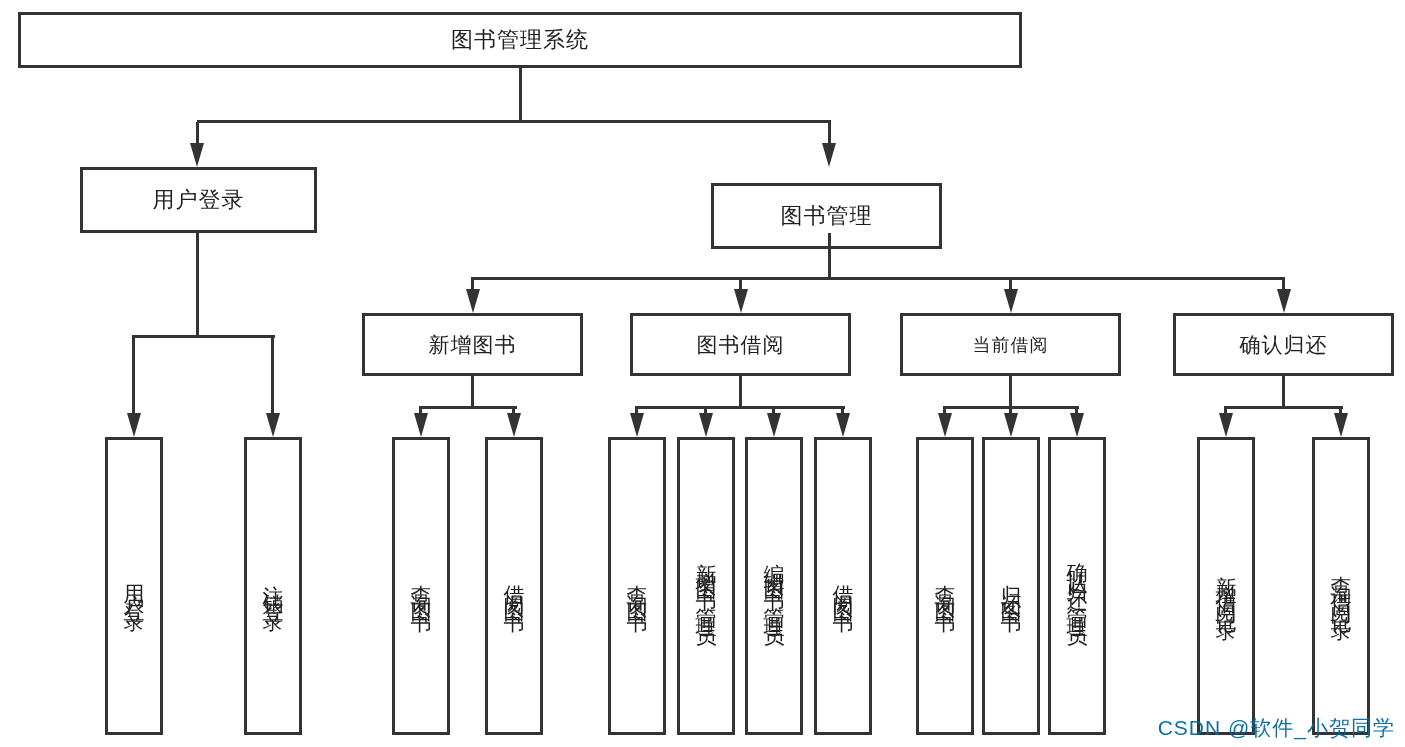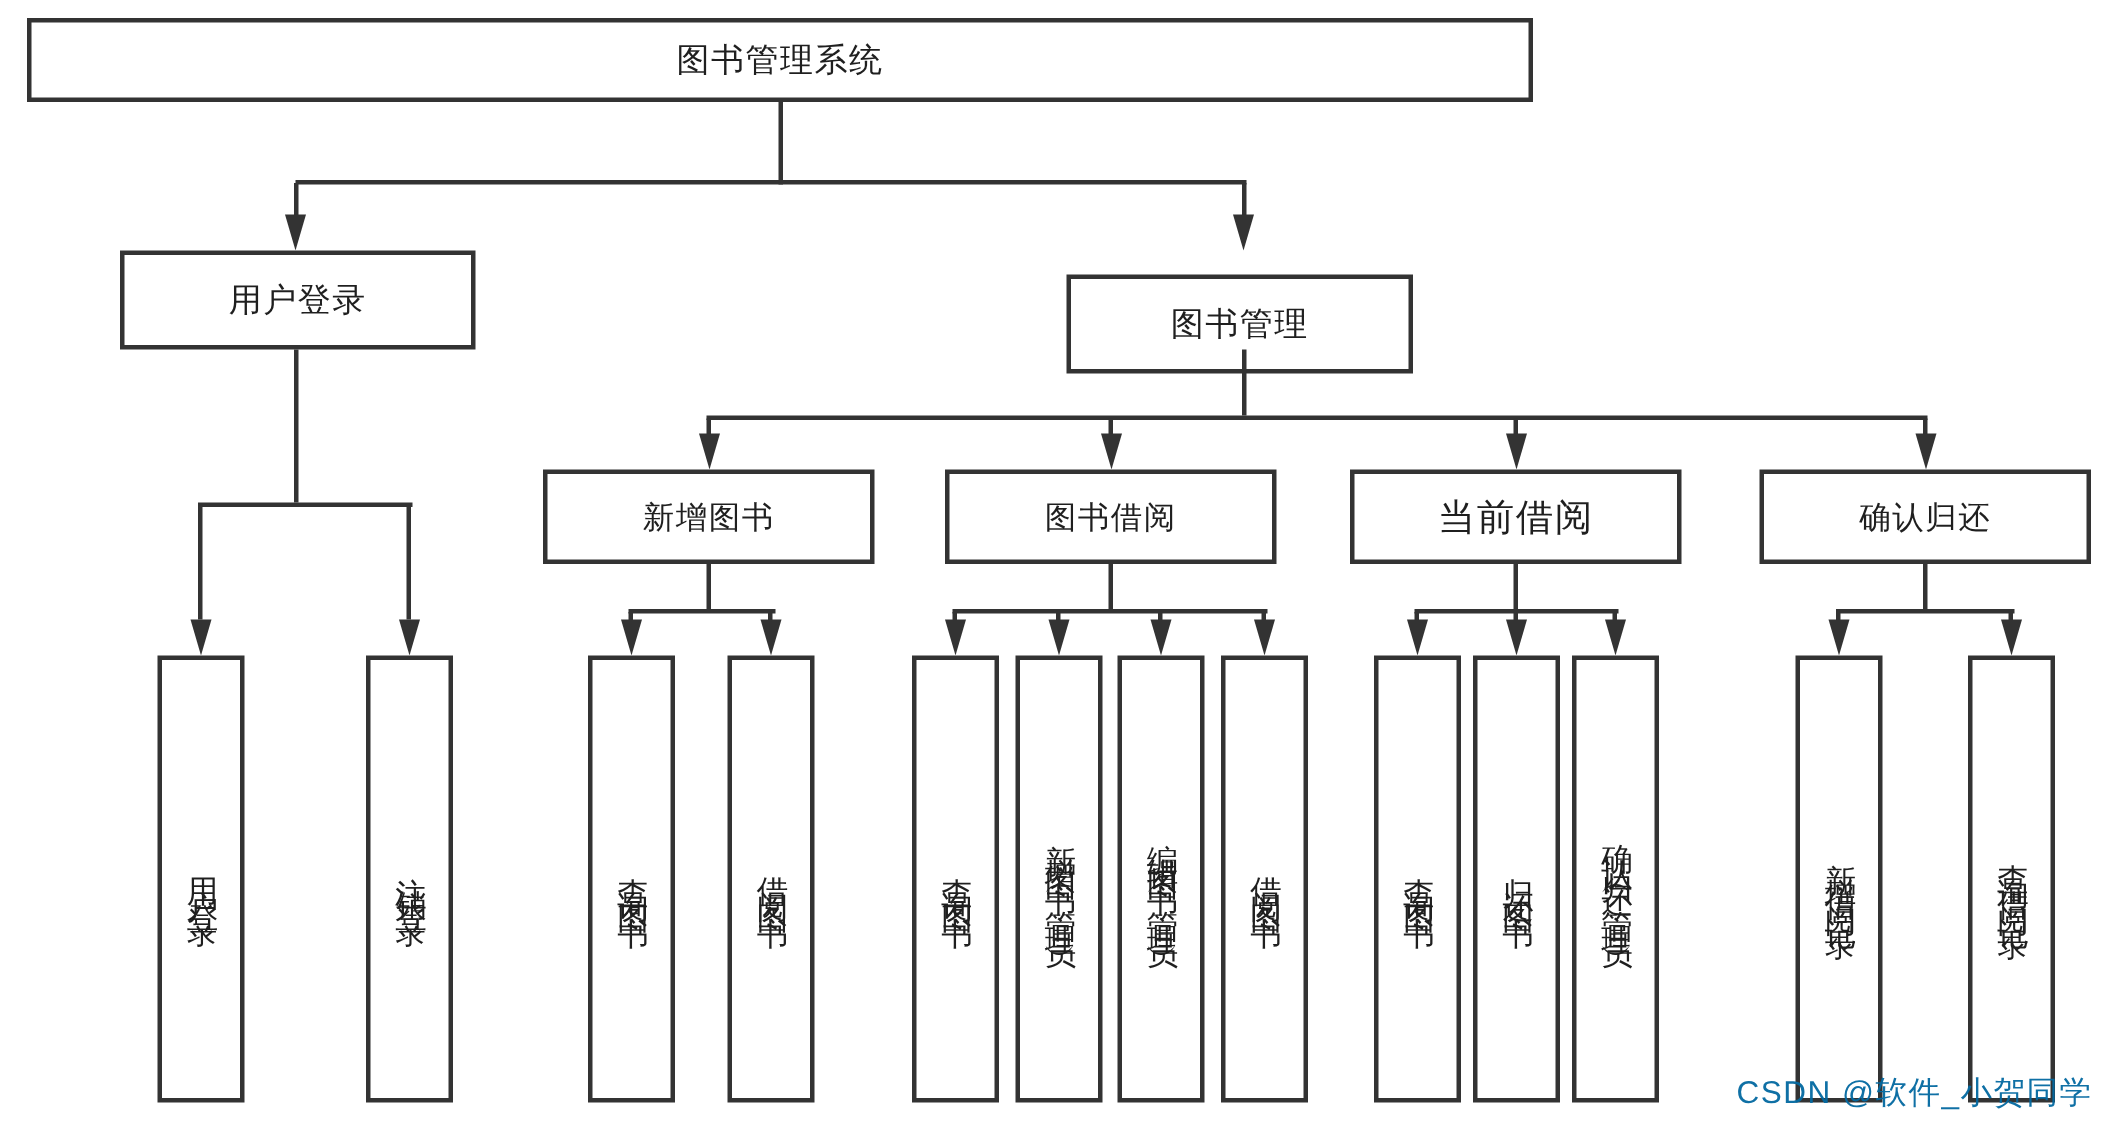--- a/index.html
+++ b/index.html
@@ -108,21 +108,21 @@
   <div class="ar" style="left:1004px; top:289px;"></div>
   <div class="v" style="left:1282px; top:279px; height:11px;"></div>
   <div class="ar" style="left:1277px; top:289px;"></div>
 
   <div class="box" style="left:362px; top:313px; width:221px; height:63px; font-size:21px;">
     <span>新增图书</span>
   </div>
   <div class="box" style="left:630px; top:313px; width:221px; height:63px; font-size:21px;">
     <span>图书借阅</span>
   </div>
-  <div class="box" style="left:900px; top:313px; width:221px; height:63px; font-size:25px;">
+  <div class="box" style="left:900px; top:313px; width:221px; height:63px; font-size:18px;">
     <span>当前借阅</span>
   </div>
   <div class="box" style="left:1173px; top:313px; width:221px; height:63px; font-size:21px;">
     <span>确认归还</span>
   </div>
 
   <div class="v" style="left:471px; top:376px; height:32px;"></div>
   <div class="h" style="left:419px; top:406px; width:98px;"></div>
   <div class="v" style="left:419px; top:408px; height:7px;"></div>
   <div class="ar" style="left:414px; top:413px;"></div>

